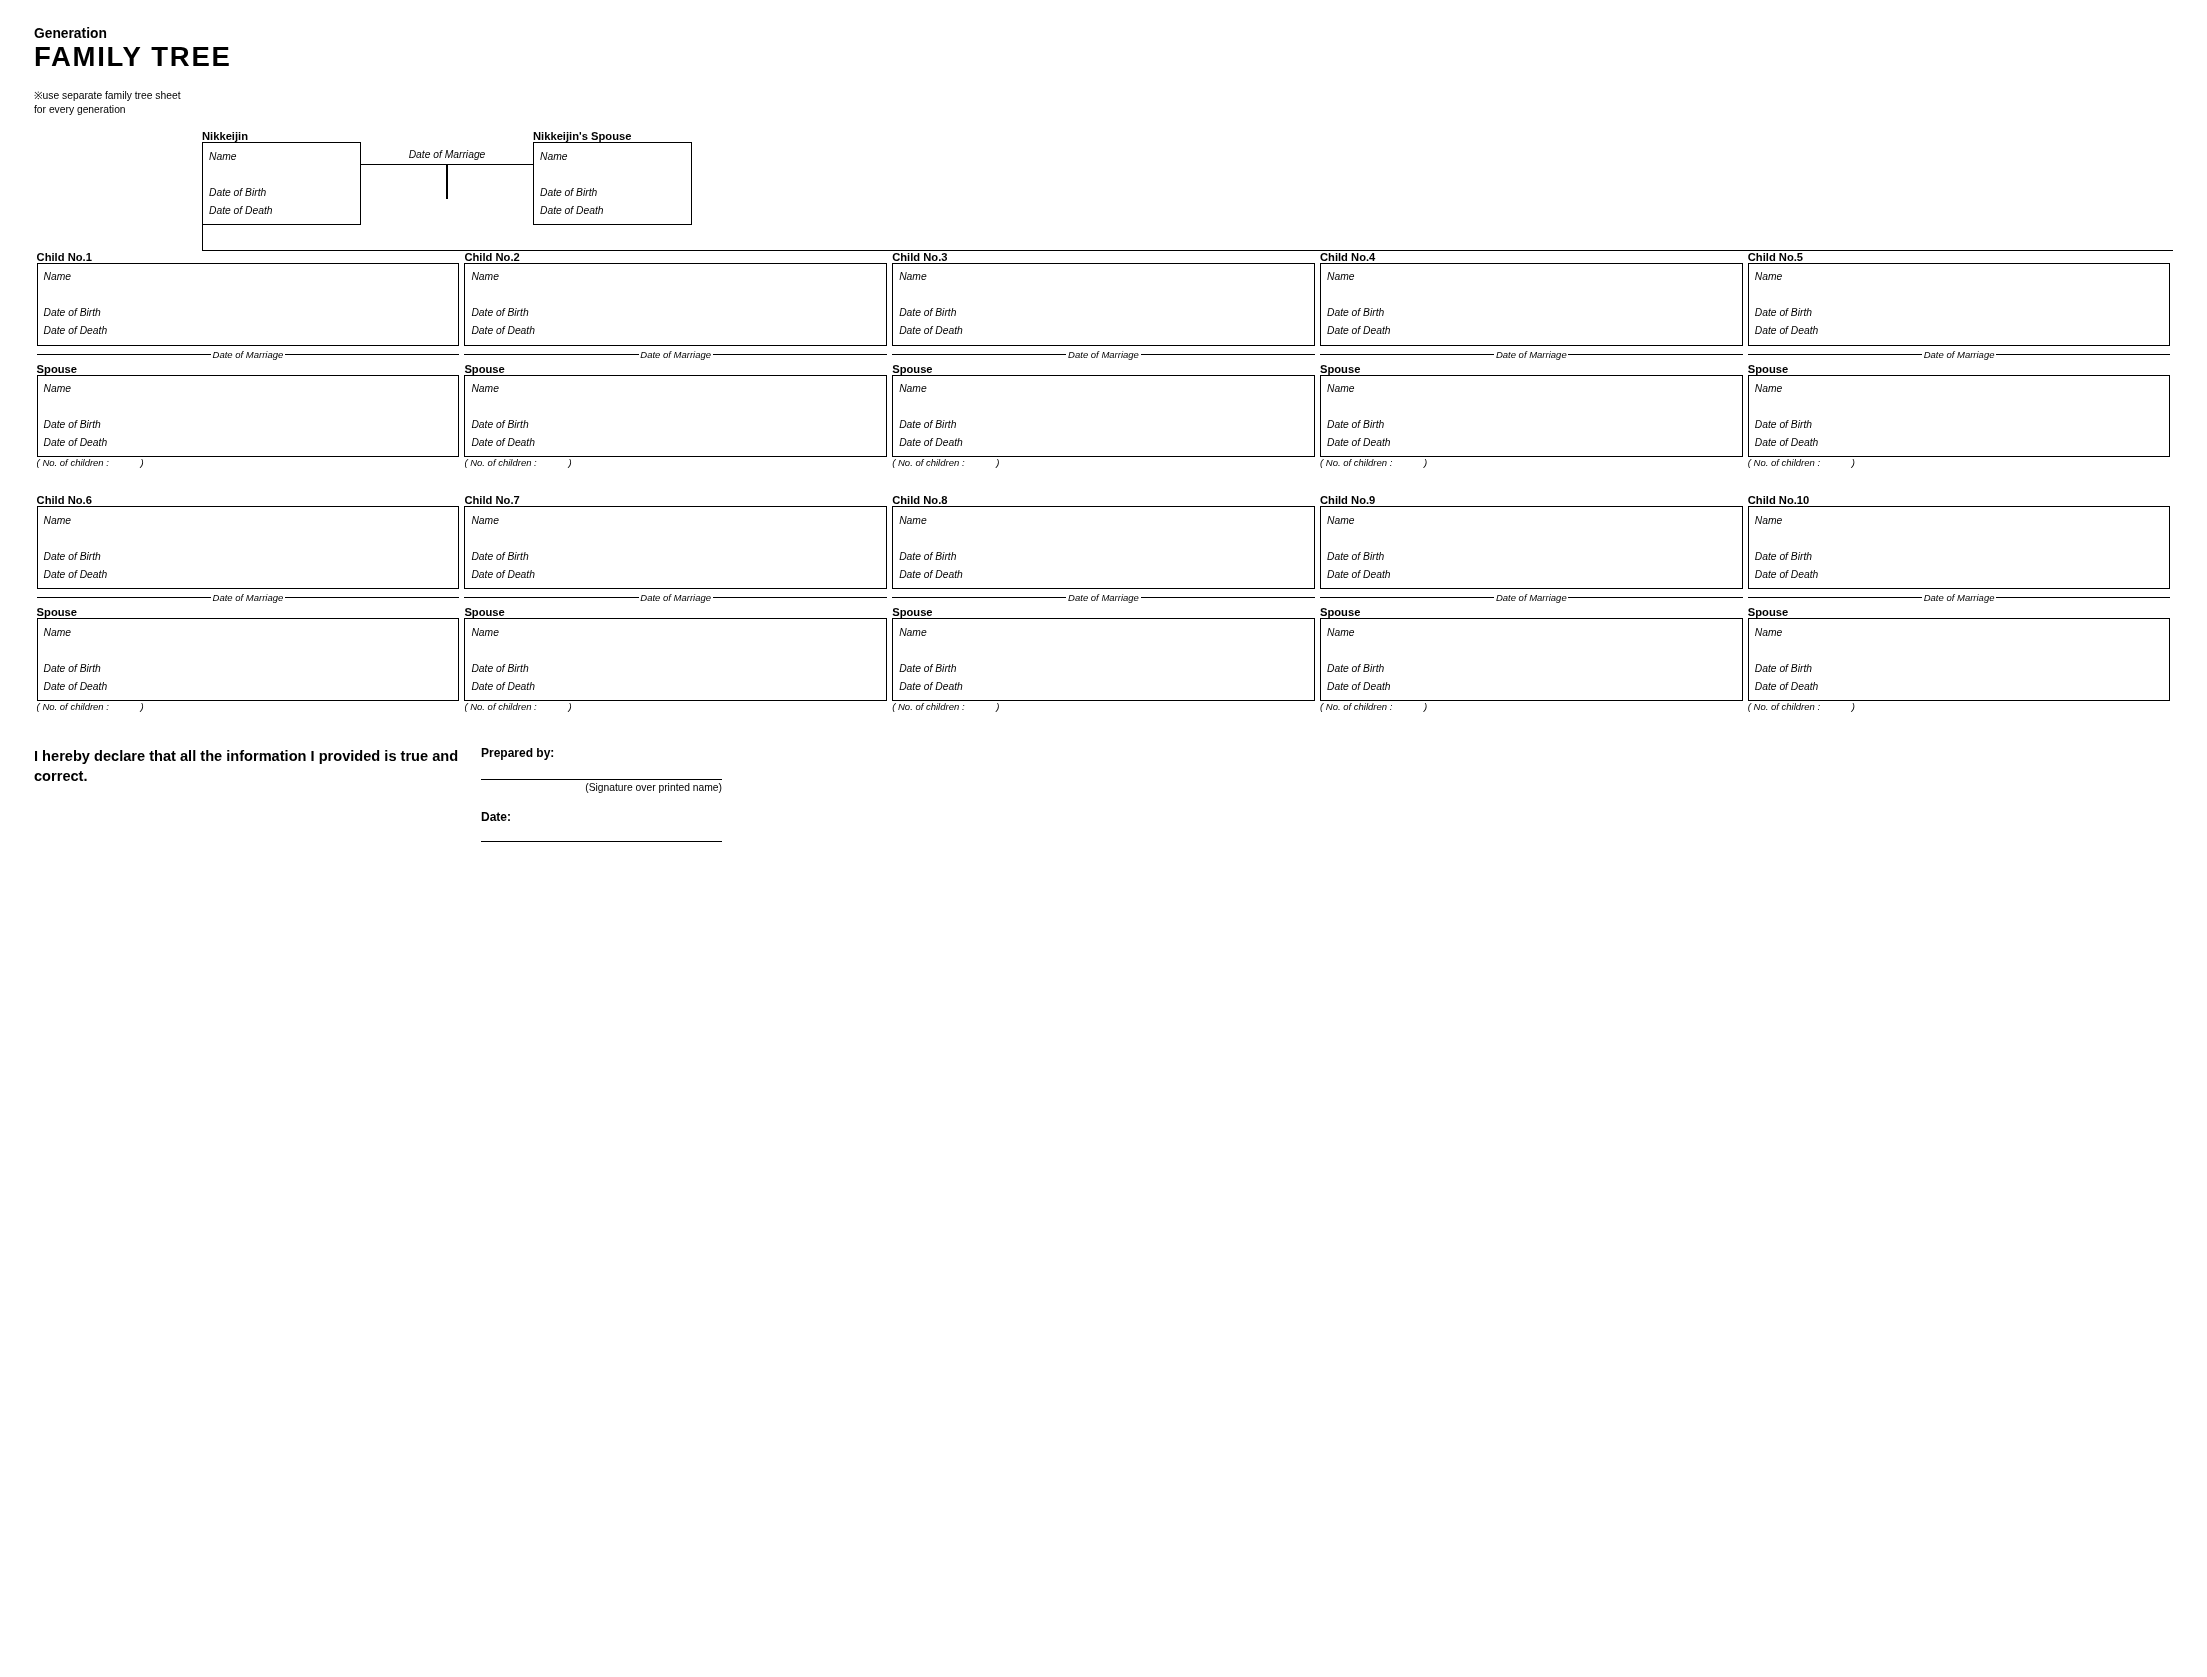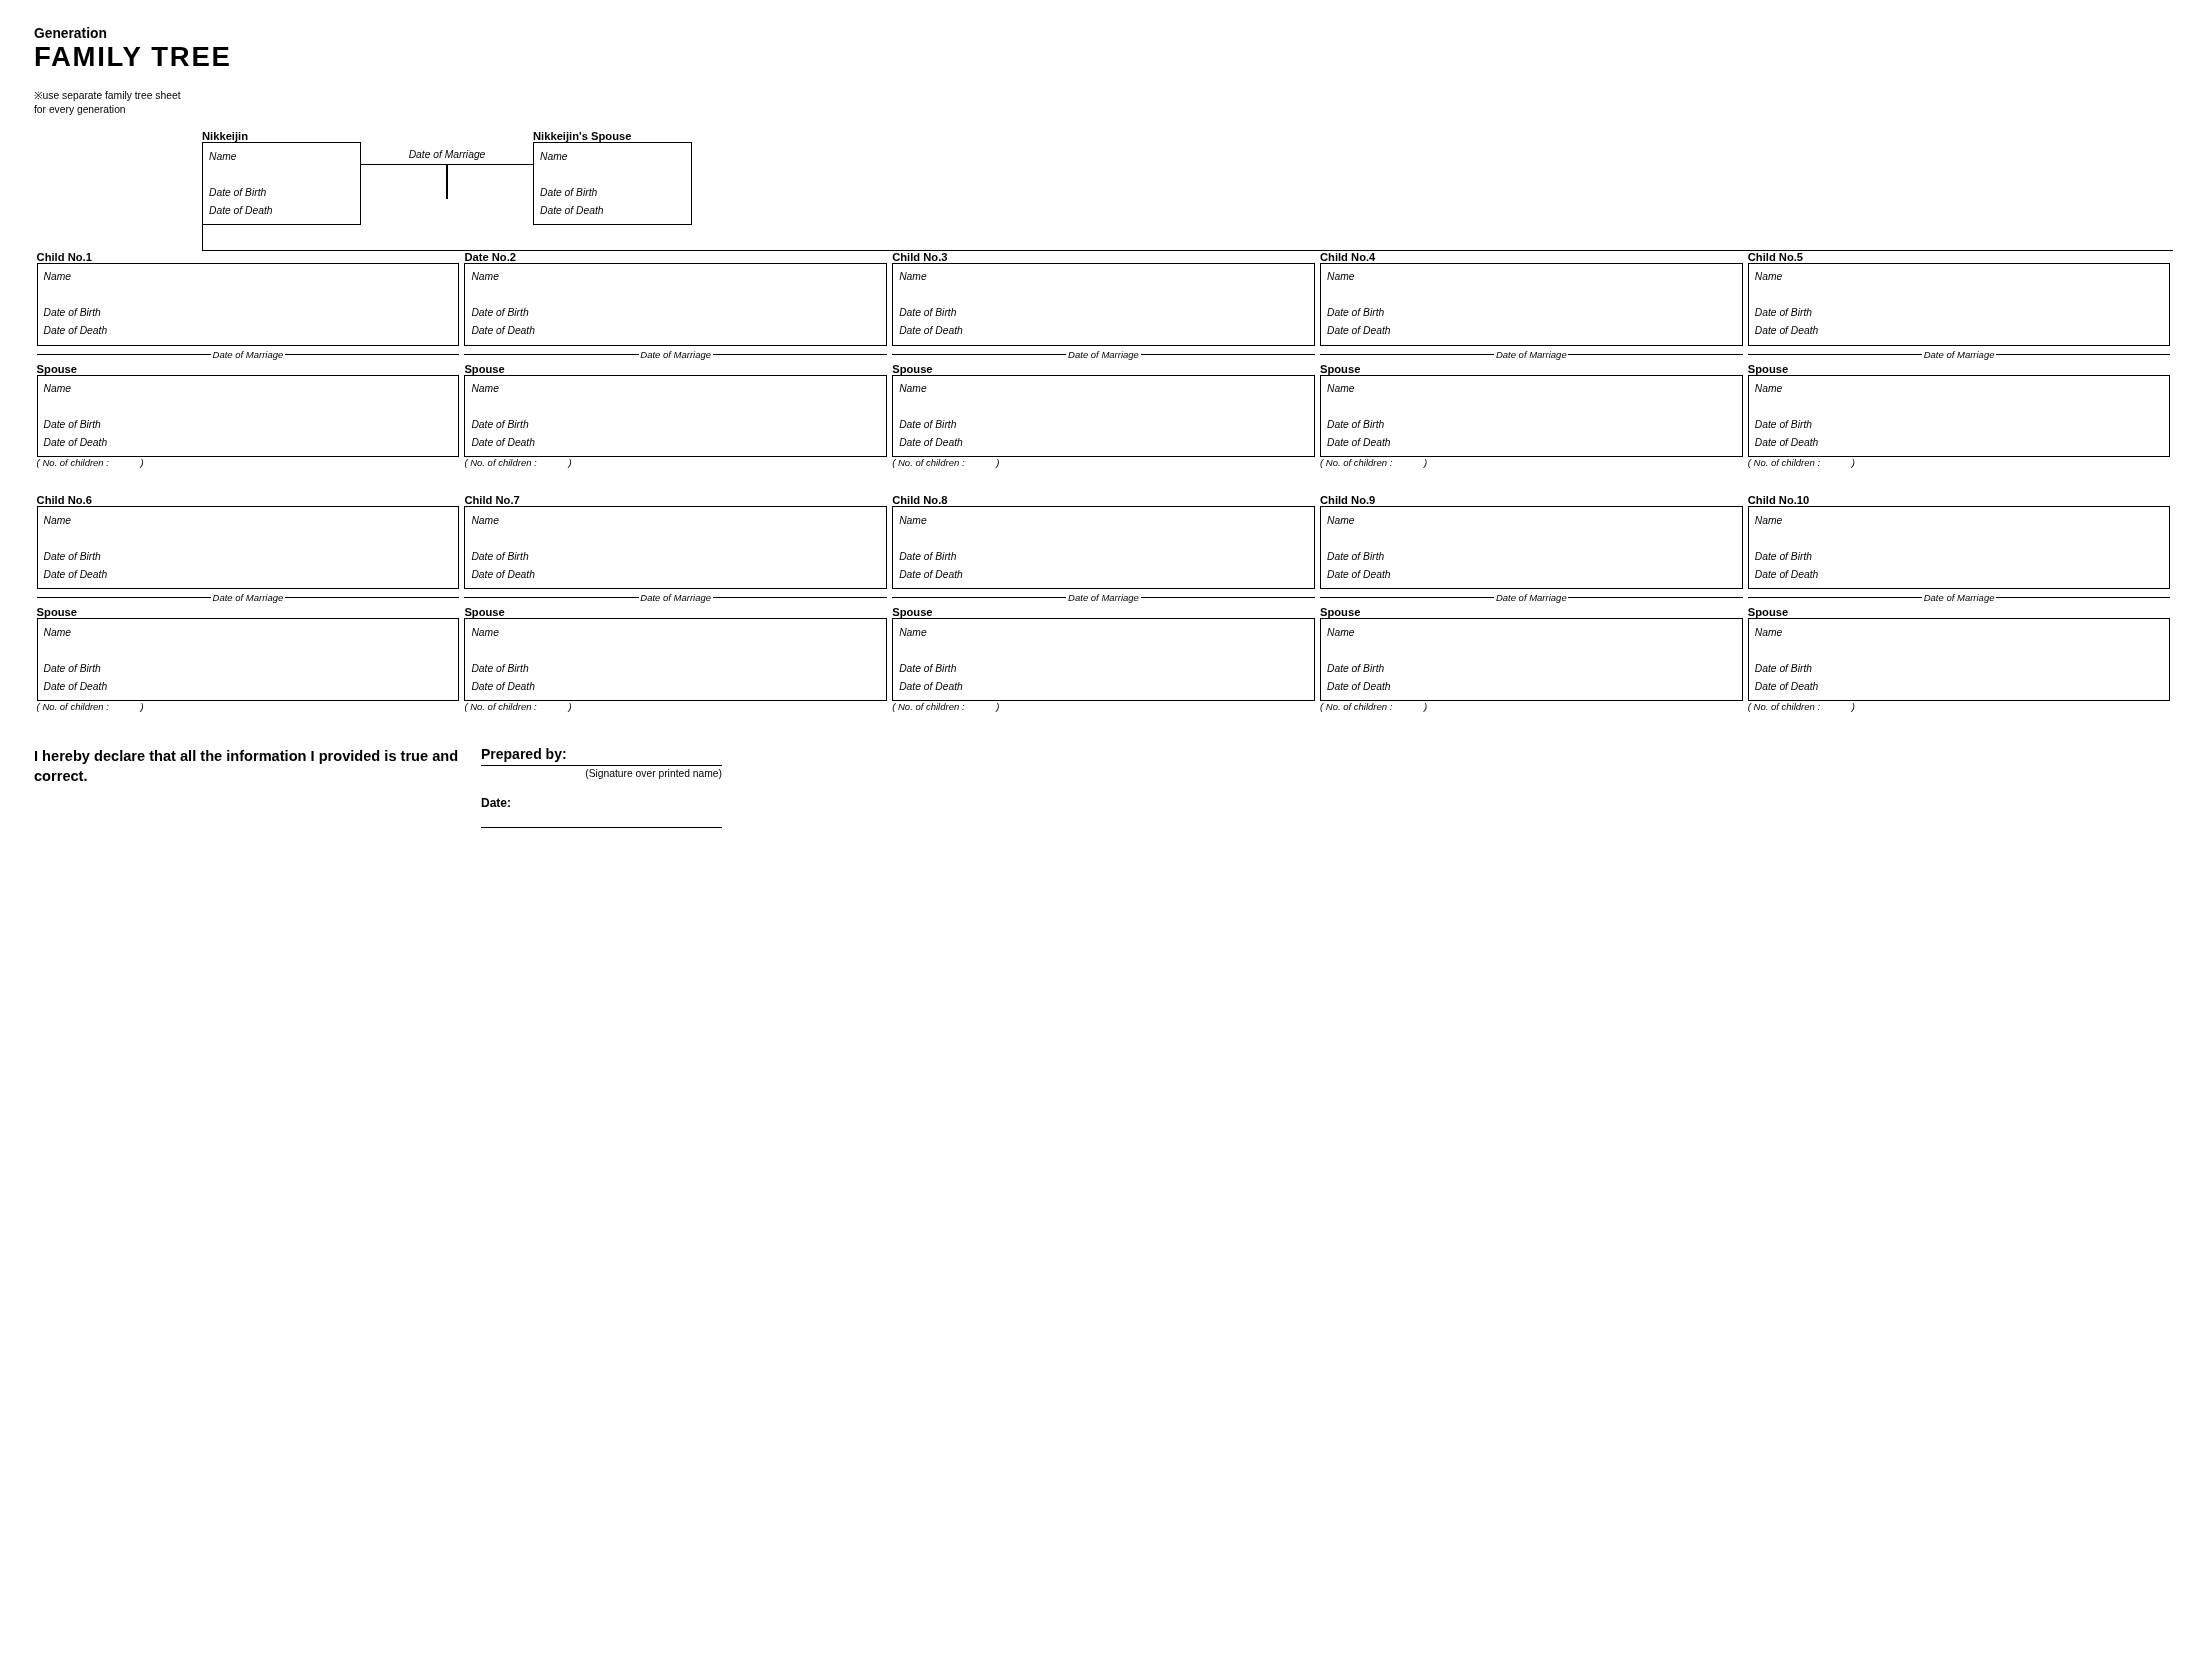--- a/index.html
+++ b/index.html
@@ -52,22 +52,22 @@
       font-size: 14.6px;
       font-weight: 900;
       max-width: 447px;
       line-height: 1.4;
     }
     .prepared-section {
       flex: 1;
     }
     .prepared-label {
       font-weight: bold;
-      font-size: 14px;
-      margin-bottom: 3px;
+      font-size: 12px;
+      margin-bottom: 19px;
     }
     .signature-line {
       border-bottom: 1.3px solid #000;
       width: 241px;
       margin-bottom: 1.7px;
     }
     .signature-caption {
       font-size: 10.3px;
       text-align: right;
       width: 241px;
@@ -189,21 +189,21 @@
       <div class="full-person-box">
         <div>Name</div>
         <div>&nbsp;</div>
         <div>Date of Birth</div>
         <div>Date of Death</div>
       </div>
       <div class="lbl-italic-sm">( No. of children :&nbsp;&nbsp;&nbsp;&nbsp;&nbsp;&nbsp;&nbsp;&nbsp;&nbsp;&nbsp;&nbsp;&nbsp;)</div>
     </div>
 
     <div class="child-col">
-      <div class="lbl-bold">Date No.2</div>
+      <div class="lbl-bold">Child No.2</div>
       <div class="full-person-box">
         <div>Name</div>
         <div>&nbsp;</div>
         <div>Date of Birth</div>
         <div>Date of Death</div>
       </div>
       <div class="marriage-row">
         <div class="line"></div>
         <div class="text">Date of Marriage</div>
         <div class="line"></div>

